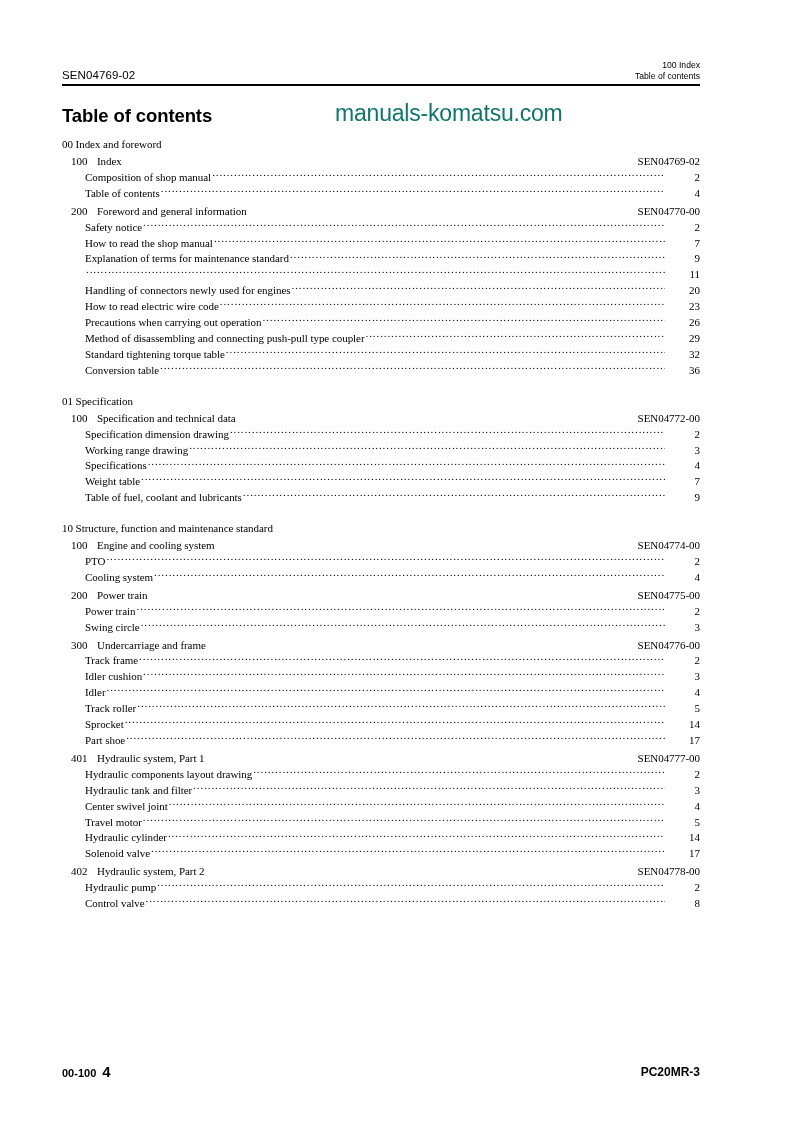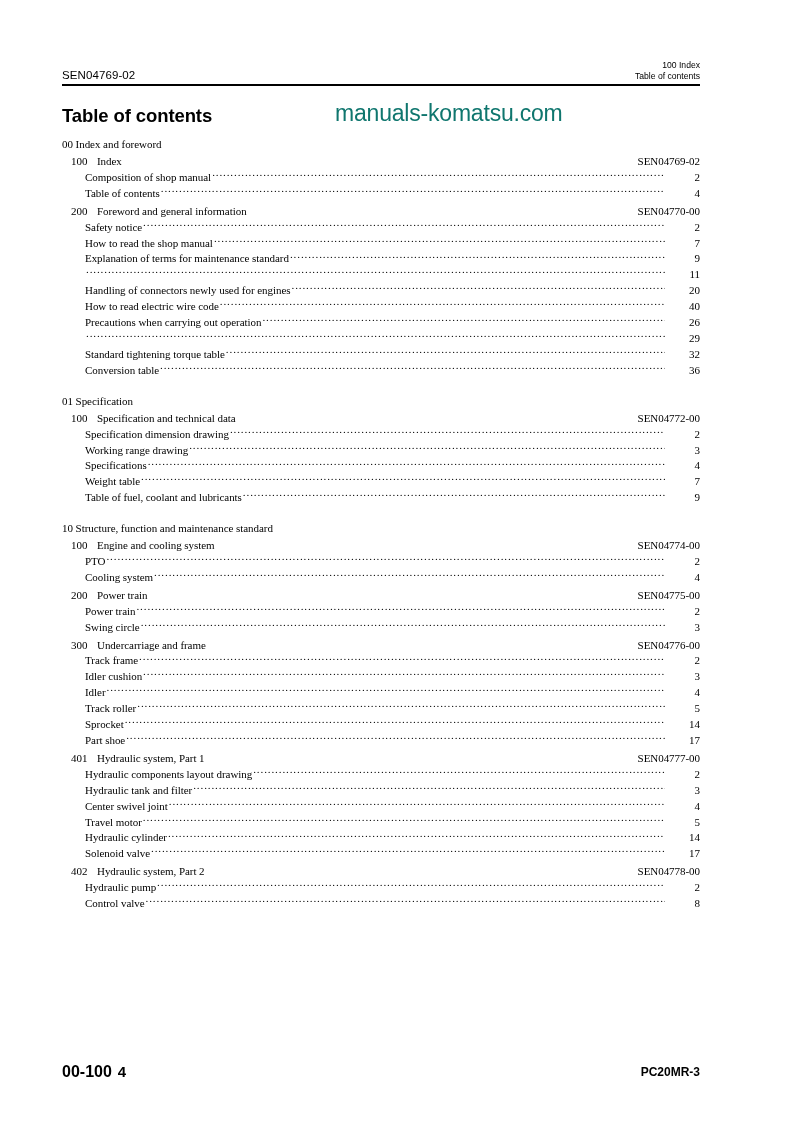--- a/index.html
+++ b/index.html
@@ -155,21 +155,21 @@
     height: 20px;
   }
   .footer-left {
     position: absolute;
     left: 0;
     top: 0;
     font-weight: bold;
     white-space: nowrap;
   }
   .footer-left .fl-code {
-    font-size: 16px;
+    font-size: 11px;
   }
   .footer-left .fl-page {
     font-size: 15px;
     margin-left: 6px;
   }
   .footer-right {
     position: absolute;
     right: 0;
     top: 2px;
     font-size: 12px;
@@ -237,28 +237,29 @@
             <span class="pagenum">11</span>
           </div>
           <div class="row lvl3">
             <span class="label">Handling of connectors newly used for engines</span>
             <span class="leader"></span>
             <span class="pagenum">20</span>
           </div>
           <div class="row lvl3">
             <span class="label">How to read electric wire code</span>
             <span class="leader"></span>
-            <span class="pagenum">40</span>
+            <span class="pagenum">23</span>
           </div>
           <div class="row lvl3">
             <span class="label">Precautions when carrying out operation</span>
             <span class="leader"></span>
             <span class="pagenum">26</span>
           </div>
           <div class="row lvl3">
+            <span class="label">Method of disassembling and connecting push-pull type coupler</span>
             <span class="leader"></span>
             <span class="pagenum">29</span>
           </div>
           <div class="row lvl3">
             <span class="label">Standard tightening torque table</span>
             <span class="leader"></span>
             <span class="pagenum">32</span>
           </div>
           <div class="row lvl3">
             <span class="label">Conversion table</span>

